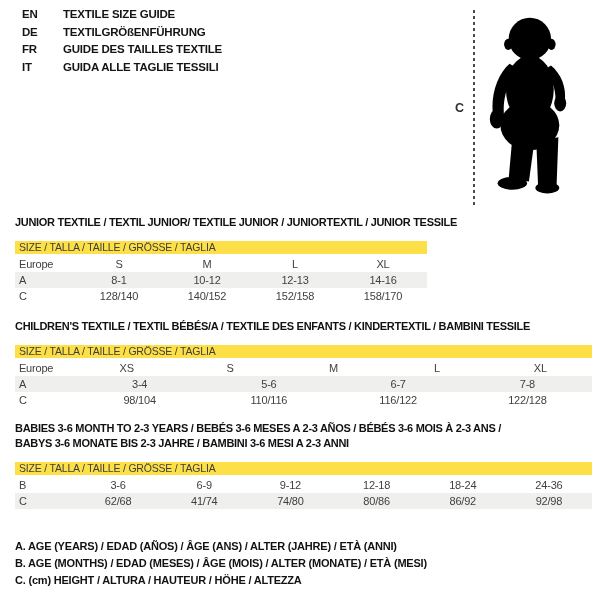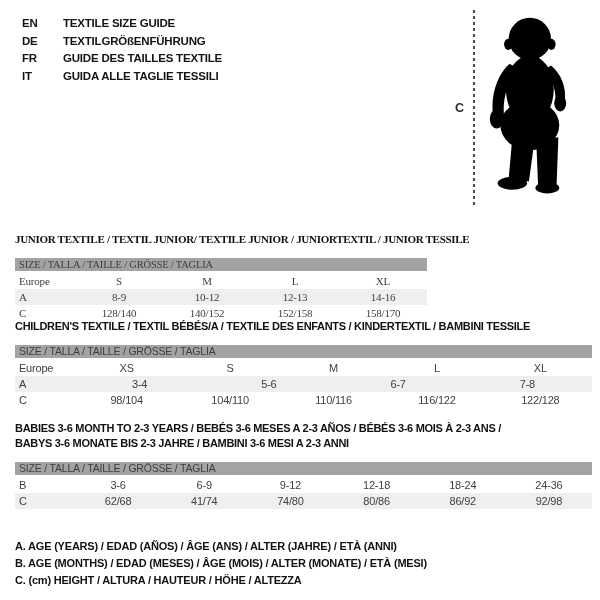--- a/index.html
+++ b/index.html
@@ -1,38 +1,38 @@
 <!DOCTYPE html>
 <html><head>
 <meta charset="utf-8">
 <style>
   html,body{margin:0;padding:0;background:#fff;}
   .page{
     position:relative;width:600px;height:600px;background:#ffffff;
     font-family:"Liberation Sans","DejaVu Sans",sans-serif;overflow:hidden;
   }
   
-  .lang-block{position:absolute;left:22px;top:15px;}
+  .lang-block{position:absolute;left:22px;top:6px;}
   .lang-row{height:17.5px;line-height:17.5px;font-size:11.5px;font-weight:bold;
     color:#141414;letter-spacing:-0.2px;white-space:nowrap;}
   .lang-code{display:inline-block;width:38px;}
   
   .height-line{position:absolute;left:473px;top:10px;width:2px;height:196px;
     background:repeating-linear-gradient(180deg,#4a4a4a 0 3px,rgba(0,0,0,0) 3px 6px);}
   .height-marker{position:absolute;left:455px;top:101px;font-size:12.5px;
     font-weight:600;color:#2e2e2e;}
   .baby{position:absolute;left:482px;top:6px;width:92px;height:200px;}
   
   .size-table{position:absolute;left:15px;}
-  .t1{top:232px;width:412px;font-family:Liberation Serif, serif;}
+  .t1{top:215px;width:412px;}
   .t2{top:319px;width:577px;}
   .t3{top:421px;width:577px;}
   .size-title{font-size:11px;font-weight:bold;color:#111111;letter-spacing:-0.3px;
     line-height:15px;margin-bottom:11px;white-space:pre;}
-  .size-bar{height:13px;line-height:13px;background:#a3a3a3;color:#3d3d3d;
+  .size-bar{height:13px;line-height:13px;background:#fde047;color:#3d3d3d;
     font-size:10.5px;padding-left:4px;letter-spacing:-0.2px;margin-bottom:2px;
     white-space:nowrap;overflow:hidden;}
   .size-row{display:flex;height:16px;line-height:16px;font-size:11px;
     color:#3f3f3f;letter-spacing:-0.2px;justify-content:center;}
   .size-row.alt{background:#efefee;}
   .size-row .lbl{width:60px;padding-left:4px;box-sizing:border-box;}
   .size-row .val{flex:1;text-align:center;}
   
   .footnotes{position:absolute;left:15px;top:538px;}
   .footnote{font-size:11px;font-weight:bold;color:#121212;line-height:17px;
@@ -88,21 +88,21 @@
     <div class="rows">
         <div class="size-row">
           <div class="lbl">Europe</div>
           <div class="val">S</div>
           <div class="val">M</div>
           <div class="val">L</div>
           <div class="val">XL</div>
         </div>
         <div class="size-row alt">
           <div class="lbl">A</div>
-          <div class="val">8-9</div>
+          <div class="val">8-1</div>
           <div class="val">10-12</div>
           <div class="val">12-13</div>
           <div class="val">14-16</div>
         </div>
         <div class="size-row">
           <div class="lbl">C</div>
           <div class="val">128/140</div>
           <div class="val">140/152</div>
           <div class="val">152/158</div>
           <div class="val">158/170</div>
@@ -125,21 +125,20 @@
         <div class="size-row alt">
           <div class="lbl">A</div>
           <div class="val">3-4</div>
           <div class="val">5-6</div>
           <div class="val">6-7</div>
           <div class="val">7-8</div>
         </div>
         <div class="size-row">
           <div class="lbl">C</div>
           <div class="val">98/104</div>
-          <div class="val">104/110</div>
           <div class="val">110/116</div>
           <div class="val">116/122</div>
           <div class="val">122/128</div>
         </div>
       </div>
   </section>
 
   <section class="size-table t3">
     <div class="size-title">BABIES 3-6 MONTH TO 2-3 YEARS / BEBÉS 3-6 MESES A 2-3 AÑOS / BÉBÉS 3-6 MOIS À 2-3 ANS /
 BABYS 3-6 MONATE BIS 2-3 JAHRE / BAMBINI 3-6 MESI A 2-3 ANNI</div>

